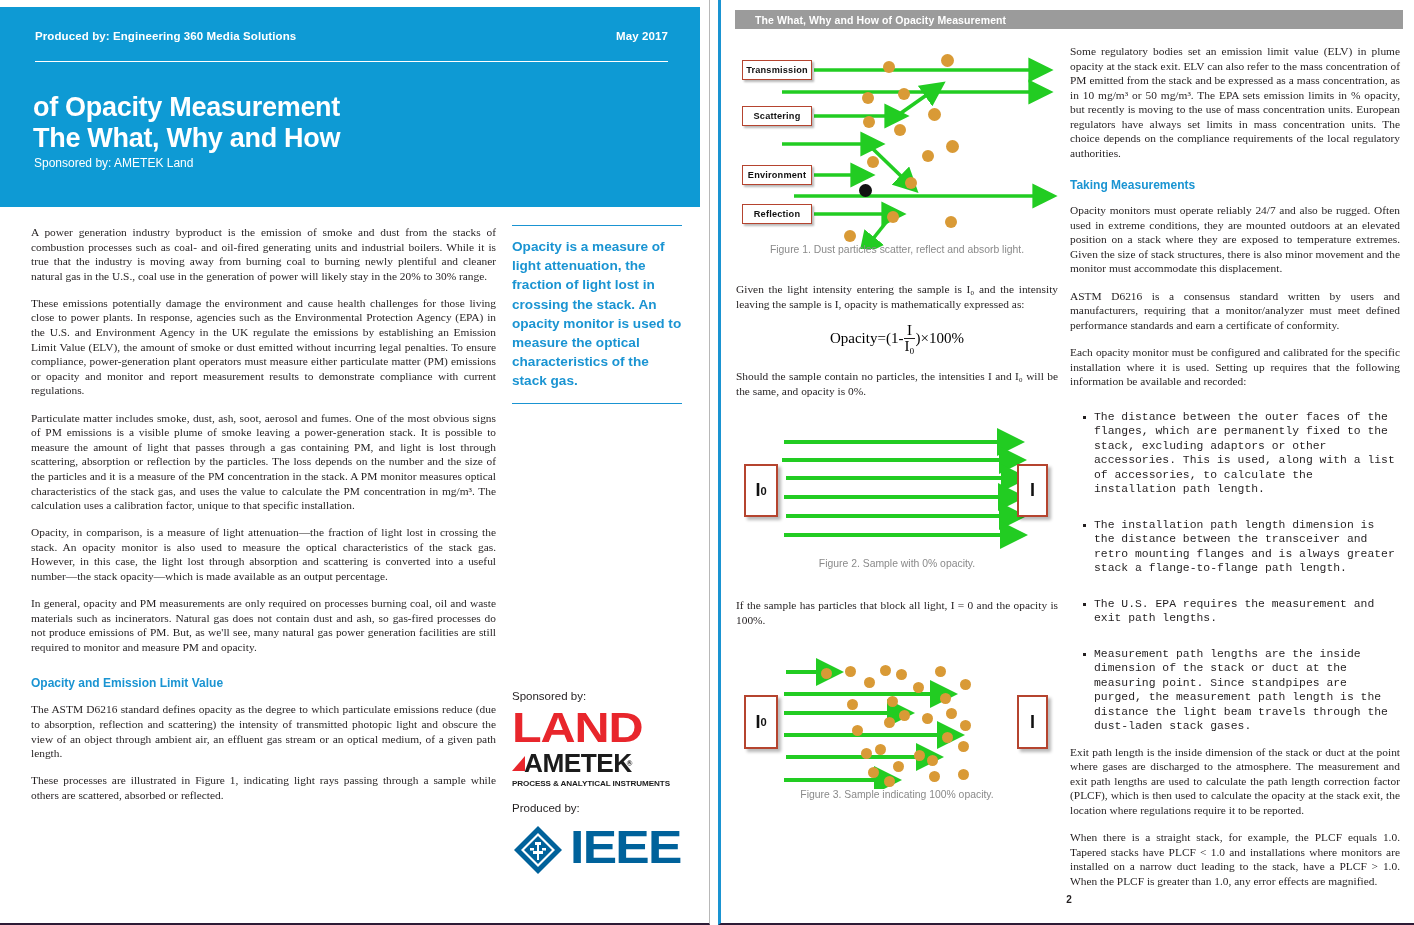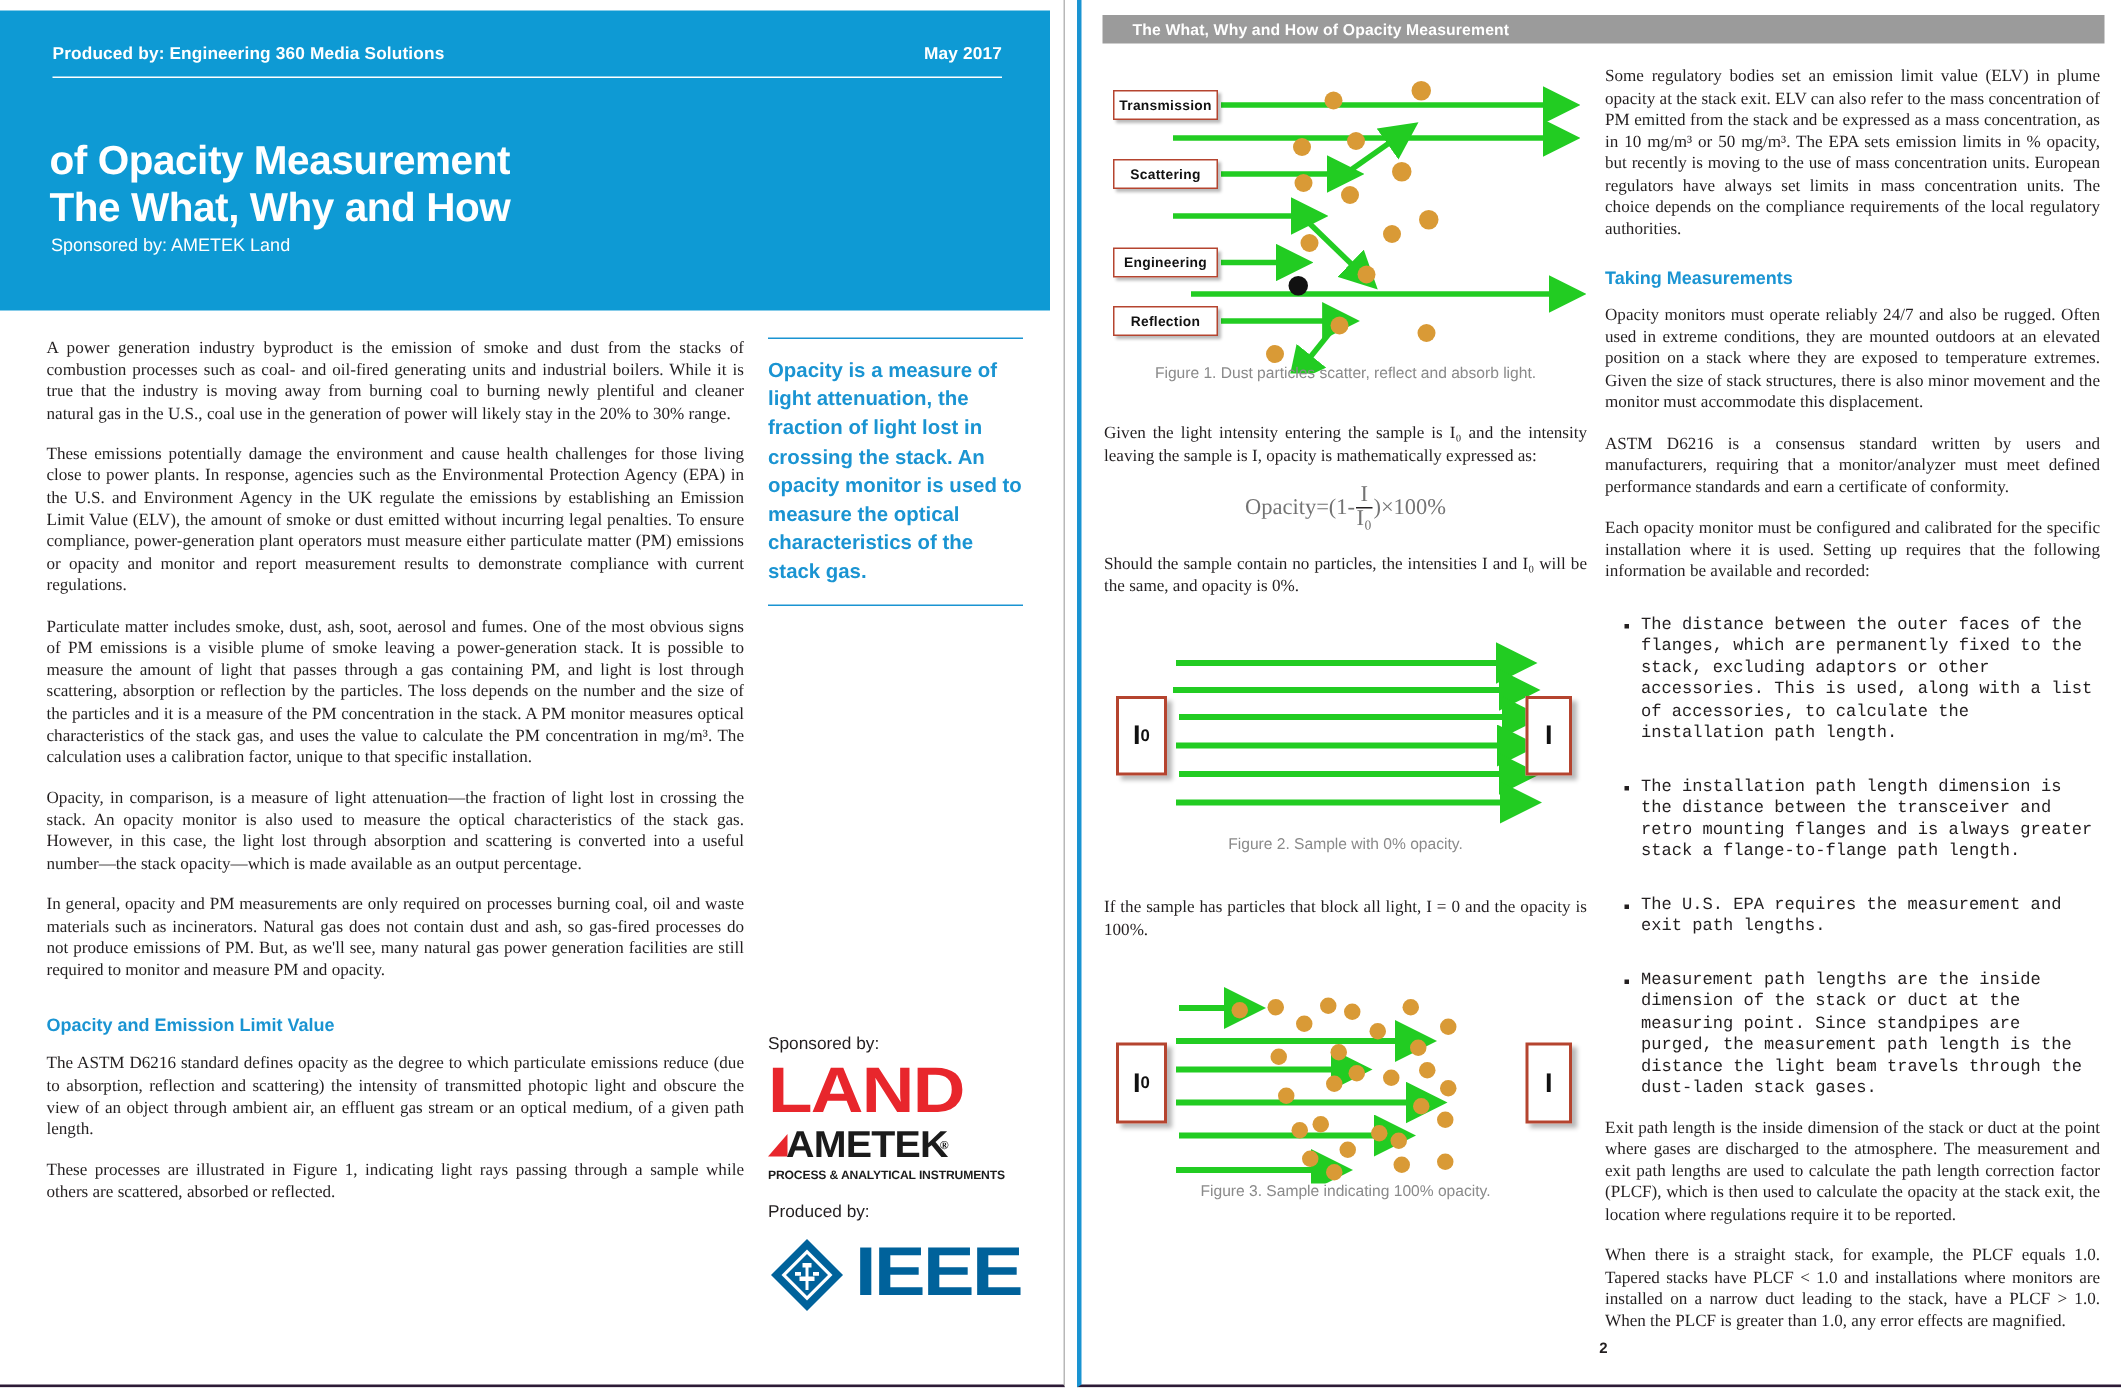--- a/index.html
+++ b/index.html
@@ -25,21 +25,21 @@
     overflow: hidden;
   }
   #cover-hero {
     position: absolute; left: 0; top: 7px;
     width: 700px; height: 200px;
     background: #0e9ad4;
   }
   #hero-topline {
     position: absolute; left: 35px; top: 23px; right: 32px;
     display: flex; justify-content: space-between; align-items: flex-end;
-    padding-bottom: 9px;
+    padding-bottom: 19px;
     border-bottom: 1px solid #ffffff;
   }
   .hero-meta {
     color: #ffffff;
     font-family: "Liberation Sans", sans-serif;
     font-weight: bold;
     font-size: 11.5px;
     letter-spacing: .1px;
   }
   #hero-title {
@@ -253,21 +253,21 @@
     font-weight: bold;
     font-size: 10px;
     color: #231f20;
   }
 
   
   #equation {
     text-align: center;
     font-family: "Liberation Serif", serif;
     font-size: 15px;
-    color: #737373;
+    color: #000000;
     margin: 4px 0 14px 0;
   }
   .frac {
     display: inline-block;
     vertical-align: middle;
     text-align: center;
     margin: 0 1px;
     position: relative;
     top: -1px;
   }
@@ -415,21 +415,21 @@
         <span class="dot" style="left:186px;top:106px;width:12px;height:12px;"></span>
         <span class="dot" style="left:131px;top:112px;width:12px;height:12px;"></span>
         <span class="dot" style="left:169px;top:133px;width:12px;height:12px;"></span>
         <span class="dot black" style="left:123px;top:140px;width:13px;height:13px;"></span>
         <span class="dot" style="left:151px;top:167px;width:12px;height:12px;"></span>
         <span class="dot" style="left:209px;top:172px;width:12px;height:12px;"></span>
         <span class="dot" style="left:108px;top:186px;width:12px;height:12px;"></span>
 
         <span class="lbl-box" style="left:6px;top:16px;width:70px;height:20px;">Transmission</span>
         <span class="lbl-box" style="left:6px;top:62px;width:70px;height:20px;">Scattering</span>
-        <span class="lbl-box" style="left:6px;top:121px;width:70px;height:20px;">Engineering</span>
+        <span class="lbl-box" style="left:6px;top:121px;width:70px;height:20px;">Environment</span>
         <span class="lbl-box" style="left:6px;top:160px;width:70px;height:20px;text-align:center;">Reflection</span>
 
         <div class="fig-caption" style="position:absolute;left:0;top:200px;width:322px;margin:0;">Figure 1. Dust particles scatter, reflect and absorb light.</div>
       </div>
 
       <p class="rp-p" style="margin-top:16px;">Given the light intensity entering the sample is I₀ and the intensity leaving the sample is I, opacity is mathematically expressed as:</p>
 
       <div id="equation">
         <span>Opacity=(1-</span><span class="frac"><span class="num">I</span><span class="den">I₀</span></span><span>)×100%</span>
       </div>

